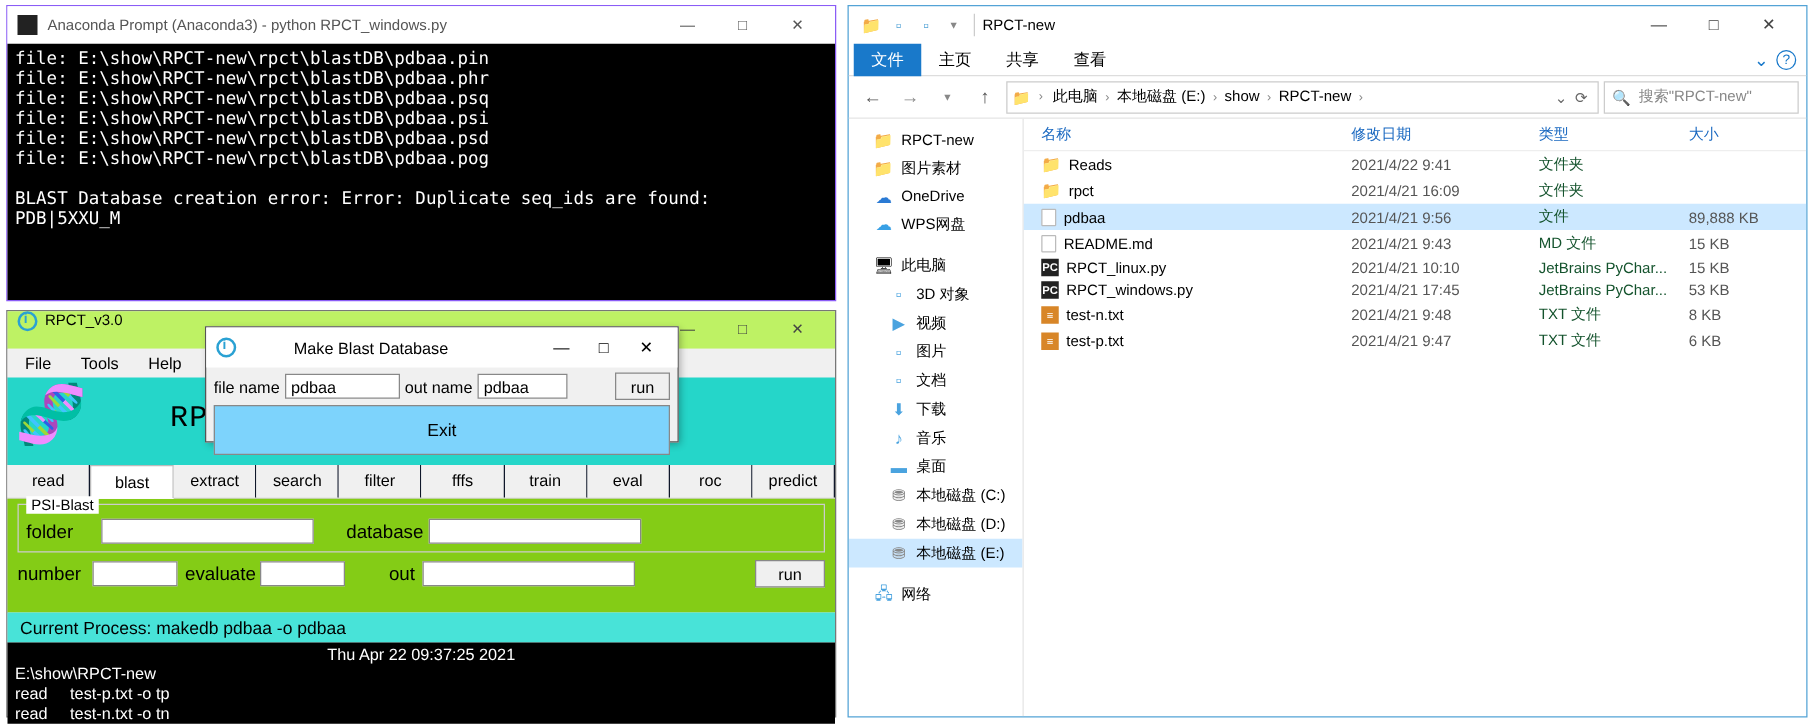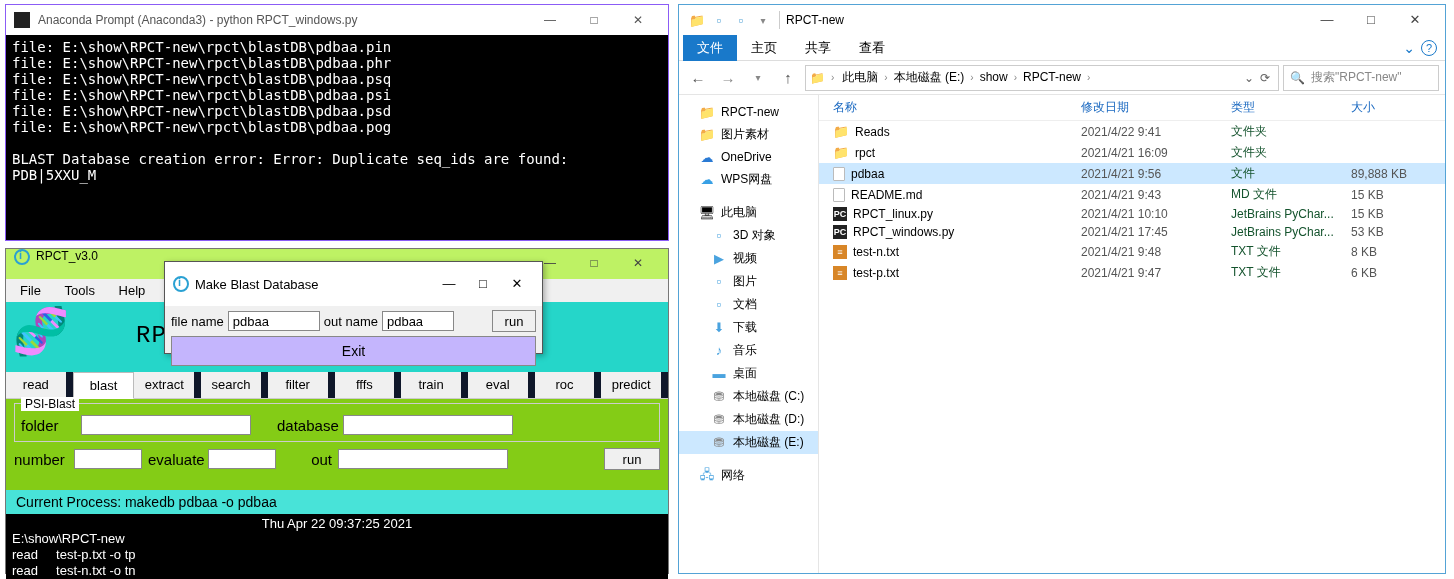--- a/index.html
+++ b/index.html
@@ -19,47 +19,47 @@
 .rpct-title .ricon { width: 16px; height: 16px; border: 2px solid #2aa1d3; border-radius: 50%; margin-right: 6px; position: relative; }
 .rpct-title .ricon::after { content: "i"; position: absolute; left: 3px; top: -2px; font-size: 11px; color: #2aa1d3; font-weight: bold; }
 .rpct-title .wb { margin-left: auto; display: flex; }
 .rpct-title .wb span { width: 44px; text-align: center; font-size: 12px; color: #444; line-height: 28px; font-family: Arial; }
 .rpct-menu { background: #f0f0f0; padding: 2px 4px; font-size: 13px; }
 .rpct-menu span { padding: 2px 10px; display: inline-block; }
 .rpct-banner { background: #25d6c9; height: 70px; position: relative; overflow: hidden; }
 .dna { position: absolute; left: 6px; top: 6px; font-size: 46px; line-height: 46px; }
 .banner-text { position: absolute; left: 130px; top: 20px; font-family: "Courier New", monospace; font-size: 24px; letter-spacing: 1px; color: #000; }
 .rpct-tabs { display: flex; background: #f0f0f0; border-bottom: 1px solid #ccc; }
-.rpct-tabs div { flex: 1; text-align: center; font-size: 13px; padding: 5px 0; border-right: 7px solid #0f172a; background: #f0f0f0; }
+.rpct-tabs div { flex: 1; text-align: center; font-size: 13px; padding: 5px 0; border-right: 1px solid #0f172a; background: #f0f0f0; }
 .rpct-tabs div.active { background: #fff; border-top: 1px solid #bbb; border-left: 1px solid #bbb; border-right: 1px solid #bbb; border-bottom: 1px solid #fff; margin-bottom: -1px; }
 .rpct-form { background: #84cc16; padding: 4px 8px 20px 8px; font-size: 13px; }
 .field-top { border: 1px solid #ccc; padding: 0 6px 6px 6px; margin-bottom: 2px; }
 .field-top .leg { position: relative; top: -8px; background: #fff; padding: 0 4px; font-size: 12px; }
 .frow { display: flex; align-items: center; gap: 6px; margin-top: -4px; }
 .frow2 { display: flex; align-items: center; gap: 6px; margin-top: 6px; }
 .frow label, .frow2 label { width: 54px; font-size: 15px; }
 .frow .dbl, .frow2 .outl { width: 60px; text-align: right; margin-left: 20px; }
 .frow input, .frow2 input { background: #fff; border: 1px solid #888; height: 20px; padding: 0 4px; font-size: 13px; }
 .runbtn { margin-left: auto; width: 56px; height: 22px; border: 1px solid #888; background: #f0f0f0; font-size: 13px; }
 .proc-bar { background: #48e3d8; padding: 4px 10px; font-family: Liberation Sans, sans-serif; font-size: 14px; }
 .rpct-log { background: #000; color: #fff; font-family: "Courier New", monospace; font-size: 13px; padding: 2px 6px; line-height: 15px; white-space: pre; }
 .rpct-log .date { text-align: center; color: #fff; }
 
 
 .modal { position: absolute; left: 164px; top: 261px; width: 379px; height: 93px; background: #f0f0f0; border: 1px solid #555; box-shadow: 2px 2px 6px rgba(0,0,0,0.3); z-index: 20; }
-.modal-title { height: 44px; background: #fff; display: flex; align-items: center; padding: 0 8px; font-size: 13px; }
+.modal-title { height: 32px; background: #fff; display: flex; align-items: center; padding: 0 8px; font-size: 13px; gap: 40px; }
 .modal-title .ricon { width: 16px; height: 16px; border: 2px solid #2aa1d3; border-radius: 50%; margin-right: 6px; position: relative; }
 .modal-title .ricon::after { content: "i"; position: absolute; left: 3px; top: -2px; font-size: 11px; color: #2aa1d3; font-weight: bold; }
 .modal-title .wb { margin-left: auto; display: flex; }
 .modal-title .wb span { width: 34px; text-align: center; line-height: 26px; font-size: 13px; font-family: Arial; }
 .modal-body { padding: 4px 6px; }
 .mrow { display: flex; align-items: center; gap: 4px; font-size: 13px; }
 .mrow input { border: 1px solid #888; height: 20px; padding: 0 4px; font-size: 13px; }
 .mrow .runbtn2 { width: 44px; height: 22px; border: 1px solid #888; background: #f0f0f0; font-size: 13px; margin-left: auto; }
-.exitbtn { width: 100%; height: 30px; margin-top: 4px; border: 1px solid #888; background: #c4b5fd; font-size: 14px; }
+.exitbtn { width: 100%; height: 40px; margin-top: 4px; border: 1px solid #888; background: #7dd3fc; font-size: 14px; }
 
 
 .explorer { position: absolute; left: 678px; top: 4px; width: 768px; height: 570px; border: 1px solid #53a3d6; background: #fff; display: flex; flex-direction: column; }
 .exp-title { height: 30px; display: flex; align-items: center; padding: 0 8px; font-size: 12px; }
 .exp-qat { display: flex; gap: 2px; align-items: center; }
 .exp-qat .qicon { width: 20px; height: 20px; display: flex; align-items: center; justify-content: center; font-size: 13px; }
 .folder-ico { color: #f5c146; }
 .exp-title .sep { border-left: 1px solid #ccc; height: 18px; margin: 0 6px; }
 .exp-title .tname { font-size: 12px; }
 .exp-title .wb { margin-left: auto; display: flex; }

